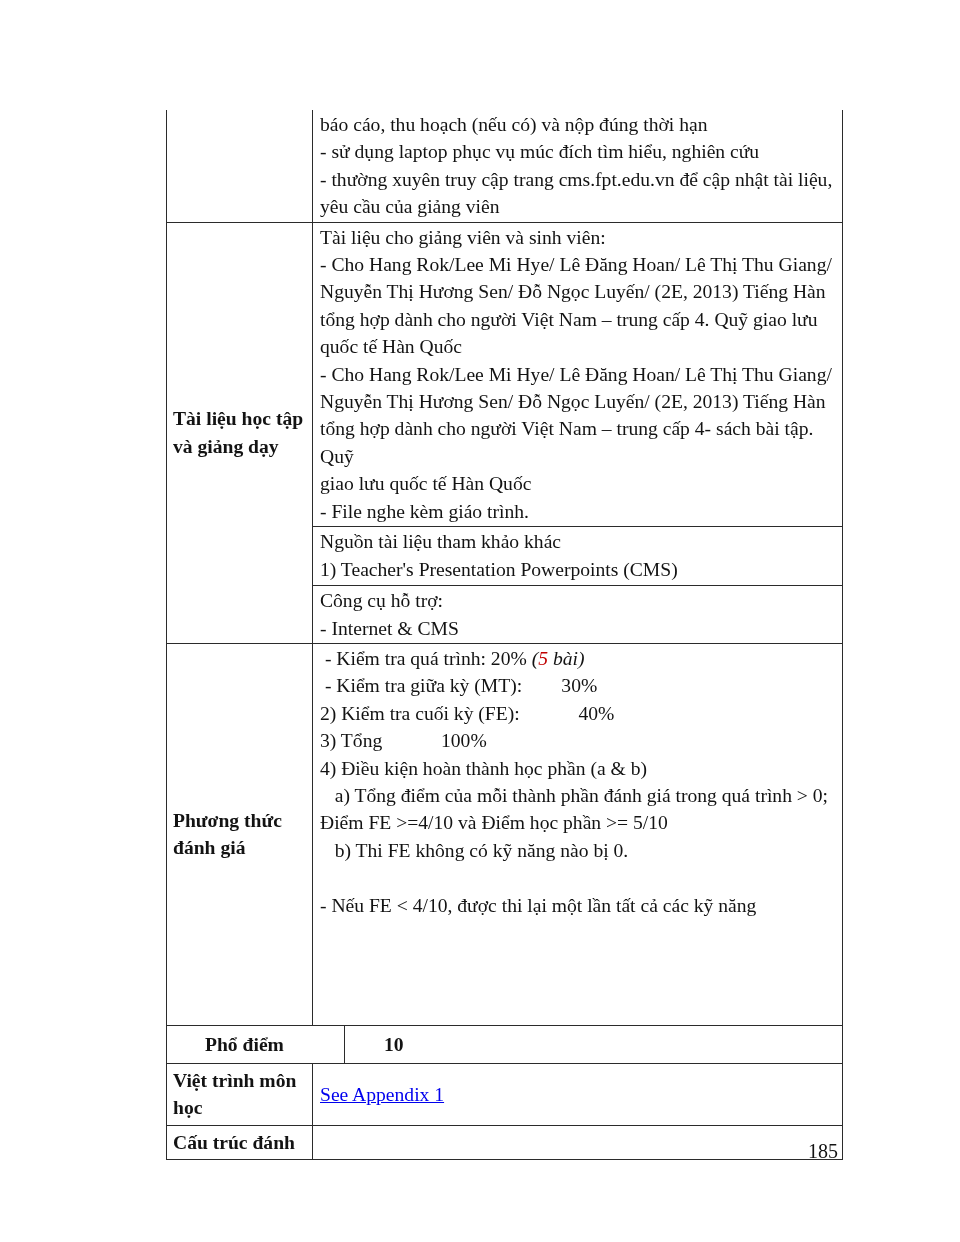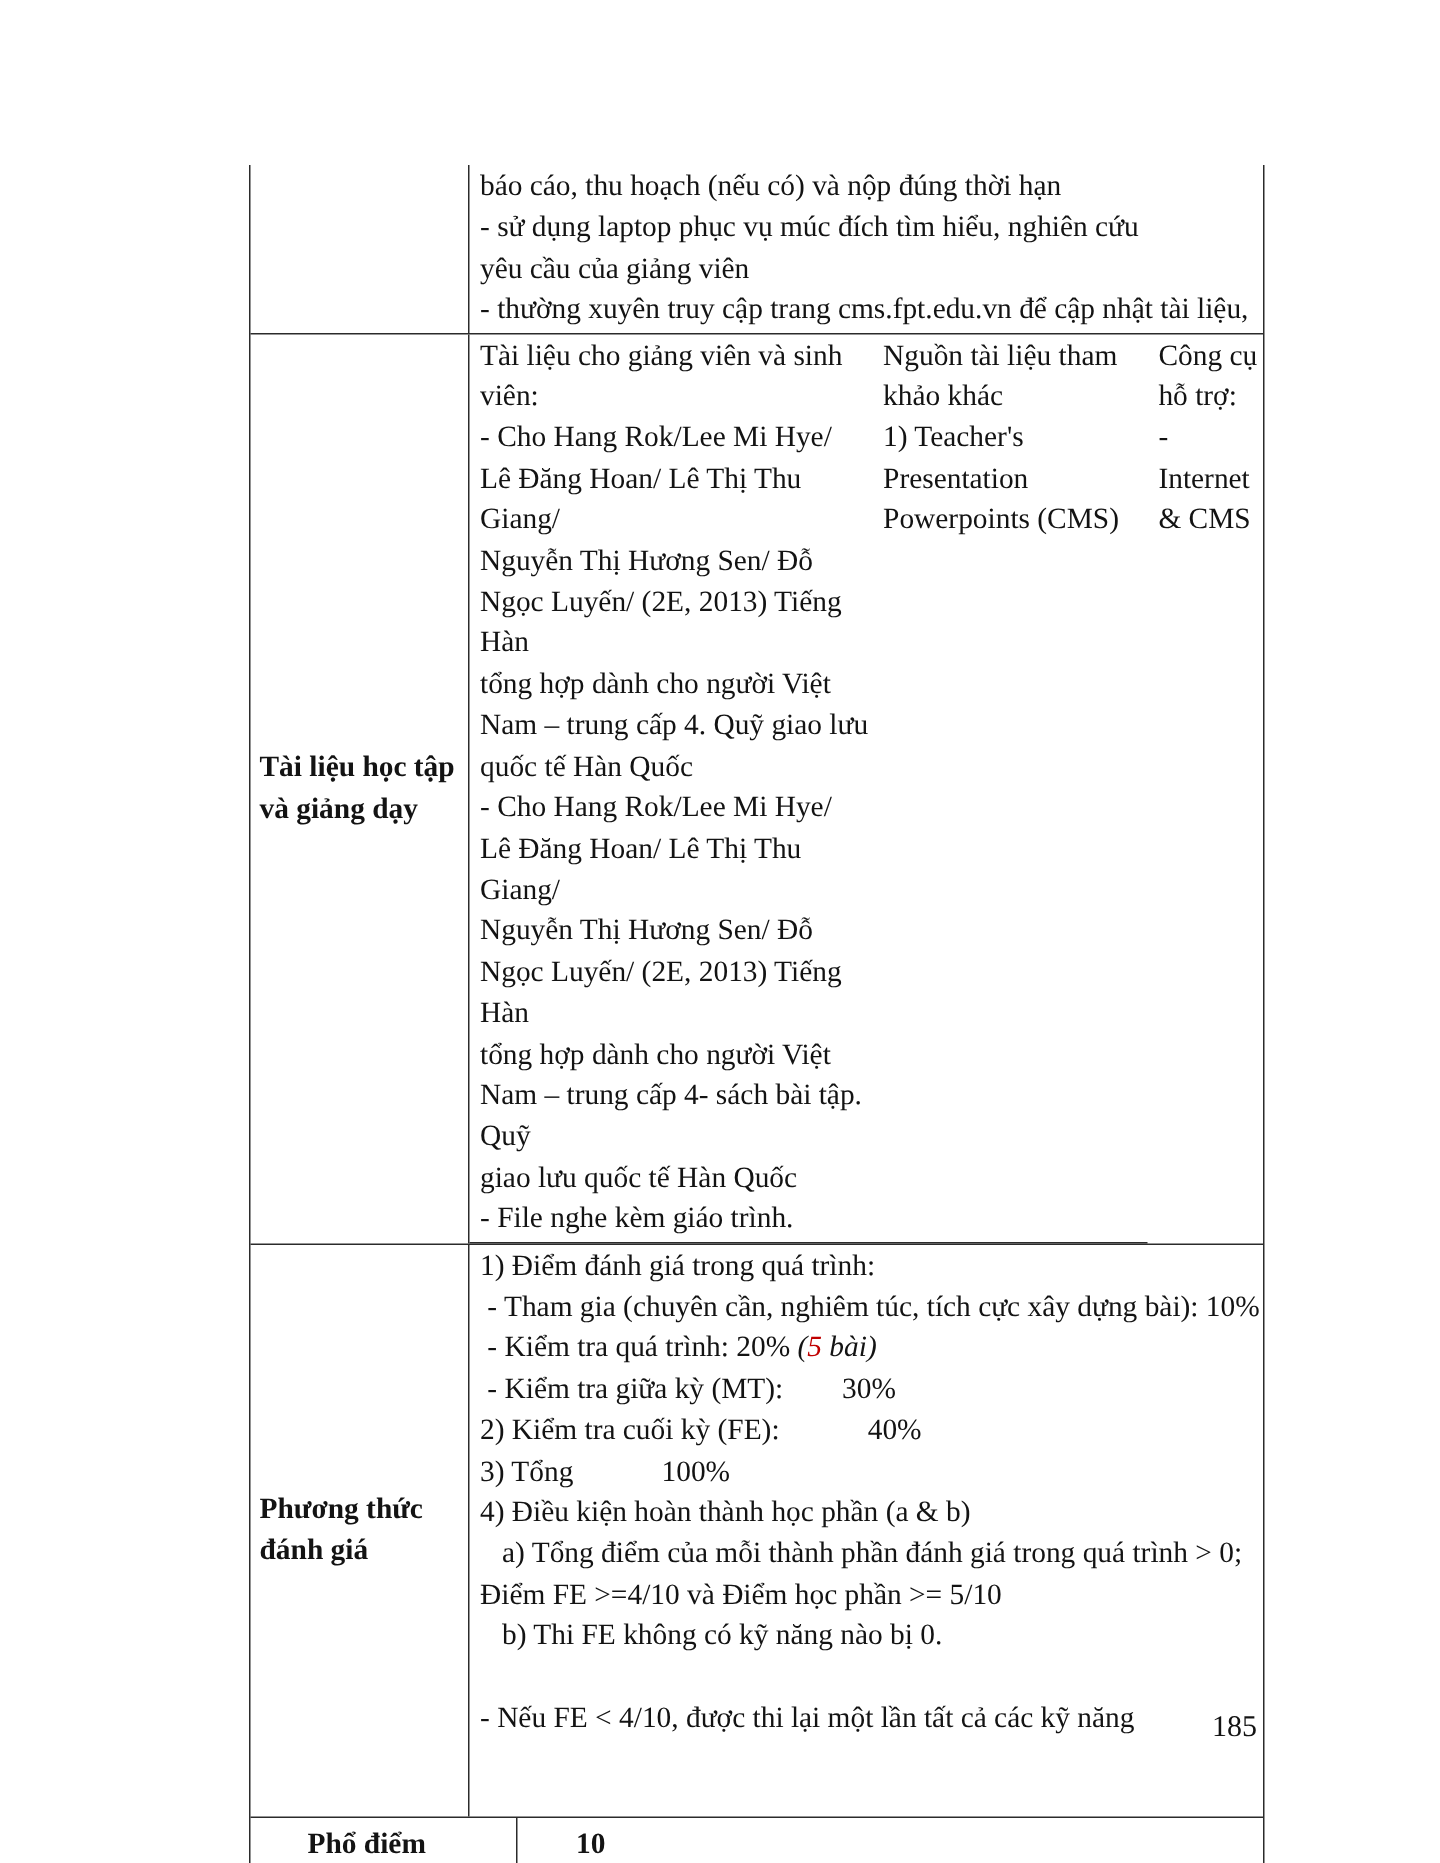--- a/index.html
+++ b/index.html
@@ -30,21 +30,21 @@
   .row { display: flex; border-bottom: 1px solid var(--border); }
   .cell-left {
     width: 146px;
     flex: 0 0 146px;
     border-right: 1px solid var(--border);
     padding: 3px 8px 3px 6px;
   }
   .cell-left.bold-label { font-weight: bold; }
   .cell-left.v-center { display: flex; align-items: center; }
   .cell-right { flex: 1; padding: 1px 2px 1px 7px; min-width: 0; }
-  .stack { flex: 1; display: flex; flex-direction: row; min-width: 0; }
+  .stack { flex: 1; display: flex; flex-direction: column; min-width: 0; }
   .subcell { padding: 1px 2px 1px 7px; }
   .subcell.divided { border-bottom: 1px solid var(--border); }
 
   .line { white-space: pre-wrap; min-height: 27.4px; }
 
   .row-a { min-height: 112px; }
   .sub-main { min-height: 281px; }
   .sub-ref { min-height: 59px; }
   .sub-tools { min-height: 54px; }
   .row-c { min-height: 382px; }
@@ -75,22 +75,22 @@
 
 <div class="page">
 
   <div class="doc-table">
 
     <div class="row row-a">
       <div class="cell-left"></div>
       <div class="cell-right">
           <div class="line">báo cáo, thu hoạch (nếu có) và nộp đúng thời hạn</div>
           <div class="line">- sử dụng laptop phục vụ múc đích tìm hiểu, nghiên cứu</div>
+          <div class="line">- thường xuyên truy cập trang cms.fpt.edu.vn để cập nhật tài liệu,</div>
           <div class="line">yêu cầu của giảng viên</div>
-          <div class="line">- thường xuyên truy cập trang cms.fpt.edu.vn để cập nhật tài liệu,</div>
         </div>
     </div>
 
     <div class="row row-b">
       <div class="cell-left bold-label v-center">Tài liệu học tập và giảng dạy</div>
       <div class="stack">
         <div class="subcell divided sub-main">
             <div class="line">Tài liệu cho giảng viên và sinh viên:</div>
             <div class="line">- Cho Hang Rok/Lee Mi Hye/ Lê Đăng Hoan/ Lê Thị Thu Giang/</div>
             <div class="line">Nguyễn Thị Hương Sen/ Đỗ Ngọc Luyến/ (2E, 2013) Tiếng Hàn</div>
@@ -109,24 +109,20 @@
         <div class="subcell sub-tools">
             <div class="line">Công cụ hỗ trợ:</div>
             <div class="line">- Internet &amp; CMS</div>
           </div>
       </div>
     </div>
 
     <div class="row row-c">
       <div class="cell-left bold-label v-center">Phương thức đánh giá</div>
       <div class="cell-right">
-        <div>
-            <div class="line">1) Điểm đánh giá trong quá trình:</div>
-            <div class="line"> - Tham gia (chuyên cần, nghiêm túc, tích cực xây dựng bài): 10%</div>
-          </div>
         <div class="line"><span> - Kiểm tra quá trình: 20% </span><span class="italic">(</span><span class="italic red">5</span><span class="italic"> bài)</span></div>
         <div>
             <div class="line"> - Kiểm tra giữa kỳ (MT):        30%</div>
             <div class="line">2) Kiểm tra cuối kỳ (FE):            40%</div>
             <div class="line">3) Tổng            100%</div>
             <div class="line">4) Điều kiện hoàn thành học phần (a &amp; b)</div>
             <div class="line">   a) Tổng điểm của mỗi thành phần đánh giá trong quá trình &gt; 0;</div>
             <div class="line">Điểm FE &gt;=4/10 và Điểm học phần &gt;= 5/10</div>
             <div class="line">   b) Thi FE không có kỹ năng nào bị 0.</div>
             <div class="line"></div>

